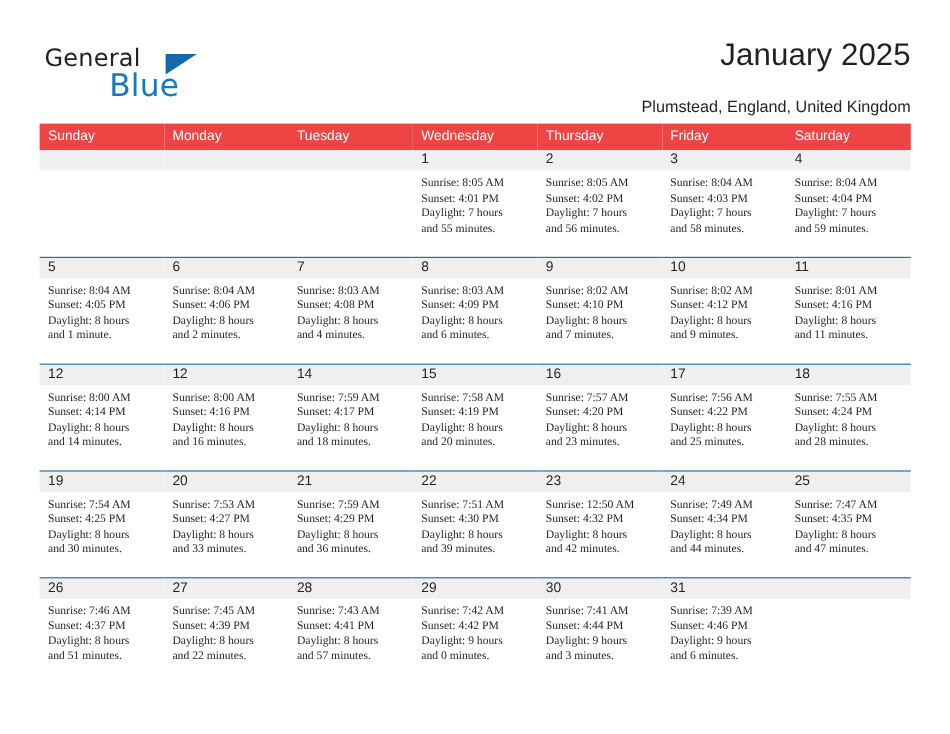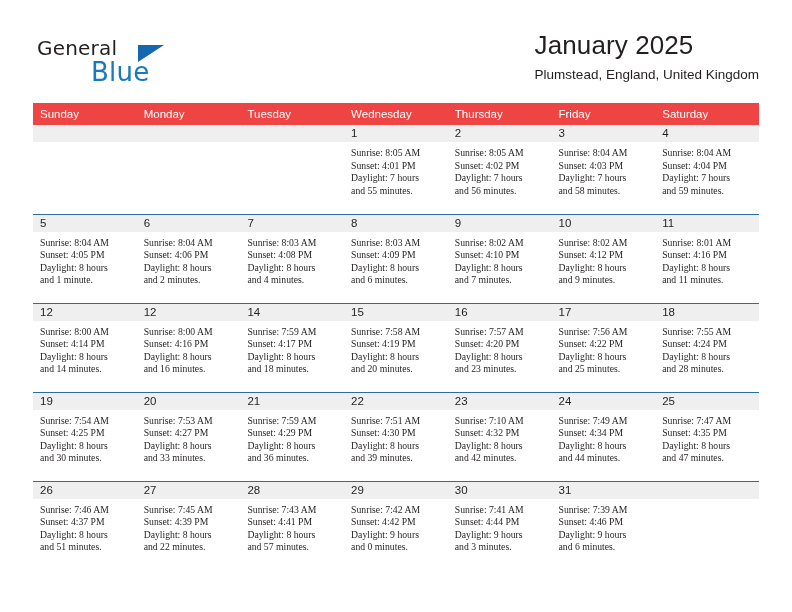--- a/index.html
+++ b/index.html
@@ -58,34 +58,34 @@
     width: 0;
     height: 0;
     border-left: 26px solid #1568ad;
     border-bottom: 17px solid transparent;
   }
 
   .title-block {
     position: absolute;
     right: 0;
     top: 0;
-    text-align: left;
+    text-align: right;
   }
   .month-title {
     font-size: 26px;
     font-weight: normal;
     color: #231f20;
     line-height: 34px;
     letter-spacing: 0.1px;
   }
   .location {
     font-size: 13.5px;
     color: #231f20;
     line-height: 22px;
-    margin-top: 2px;
+    margin-top: 16px;
   }
 
   
   .calendar {
     position: absolute;
     left: 33px;
     top: 103px;
     width: 726px;
   }
   table.cal {
@@ -375,21 +375,21 @@
               <div class="cell-body">
                 <div>Sunrise: 7:51 AM</div>
                 <div>Sunset: 4:30 PM</div>
                 <div>Daylight: 8 hours</div>
                 <div>and 39 minutes.</div>
               </div>
             </td>
             <td class="">
               <div class="daynum-band">23</div>
               <div class="cell-body">
-                <div>Sunrise: 7:10 AM</div>
+                <div>Sunrise: 12:50 AM</div>
                 <div>Sunset: 4:32 PM</div>
                 <div>Daylight: 8 hours</div>
                 <div>and 42 minutes.</div>
               </div>
             </td>
             <td class="">
               <div class="daynum-band">24</div>
               <div class="cell-body">
                 <div>Sunrise: 7:49 AM</div>
                 <div>Sunset: 4:34 PM</div>

